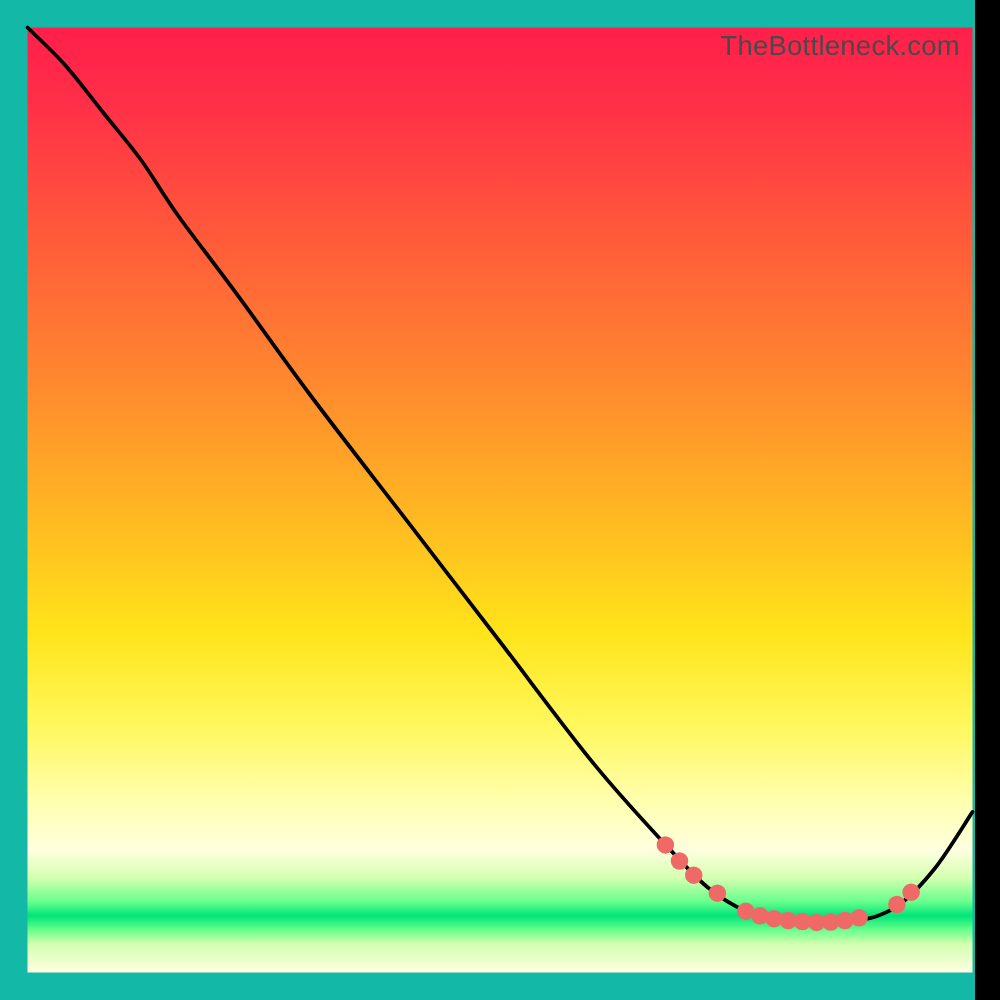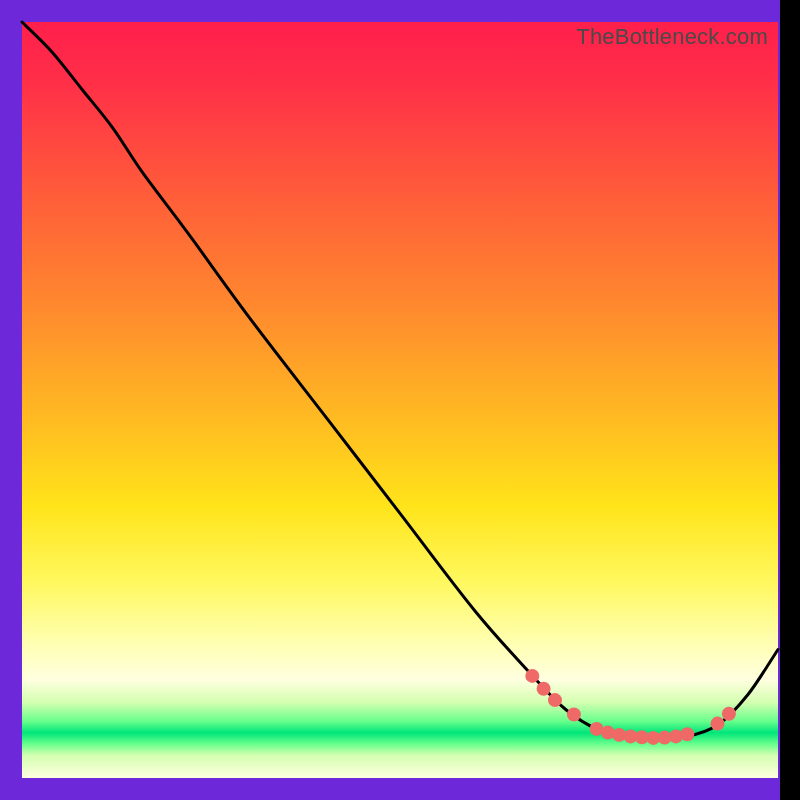--- a/index.html
+++ b/index.html
@@ -8,21 +8,21 @@
     width: 800px;
     height: 800px;
     background: #000;
     overflow: hidden;
     font-family: Arial, Helvetica, sans-serif;
   }
   .stage {
     position: relative;
     width: 780px;
     height: 800px;
-    background: #6d28d9;
+    background: #14b8a6;
   }
   
   .plot {
     position: absolute;
     left: 22px;
     top: 22px;
     width: 756px;
     height: 756px;
     
     background: linear-gradient(

